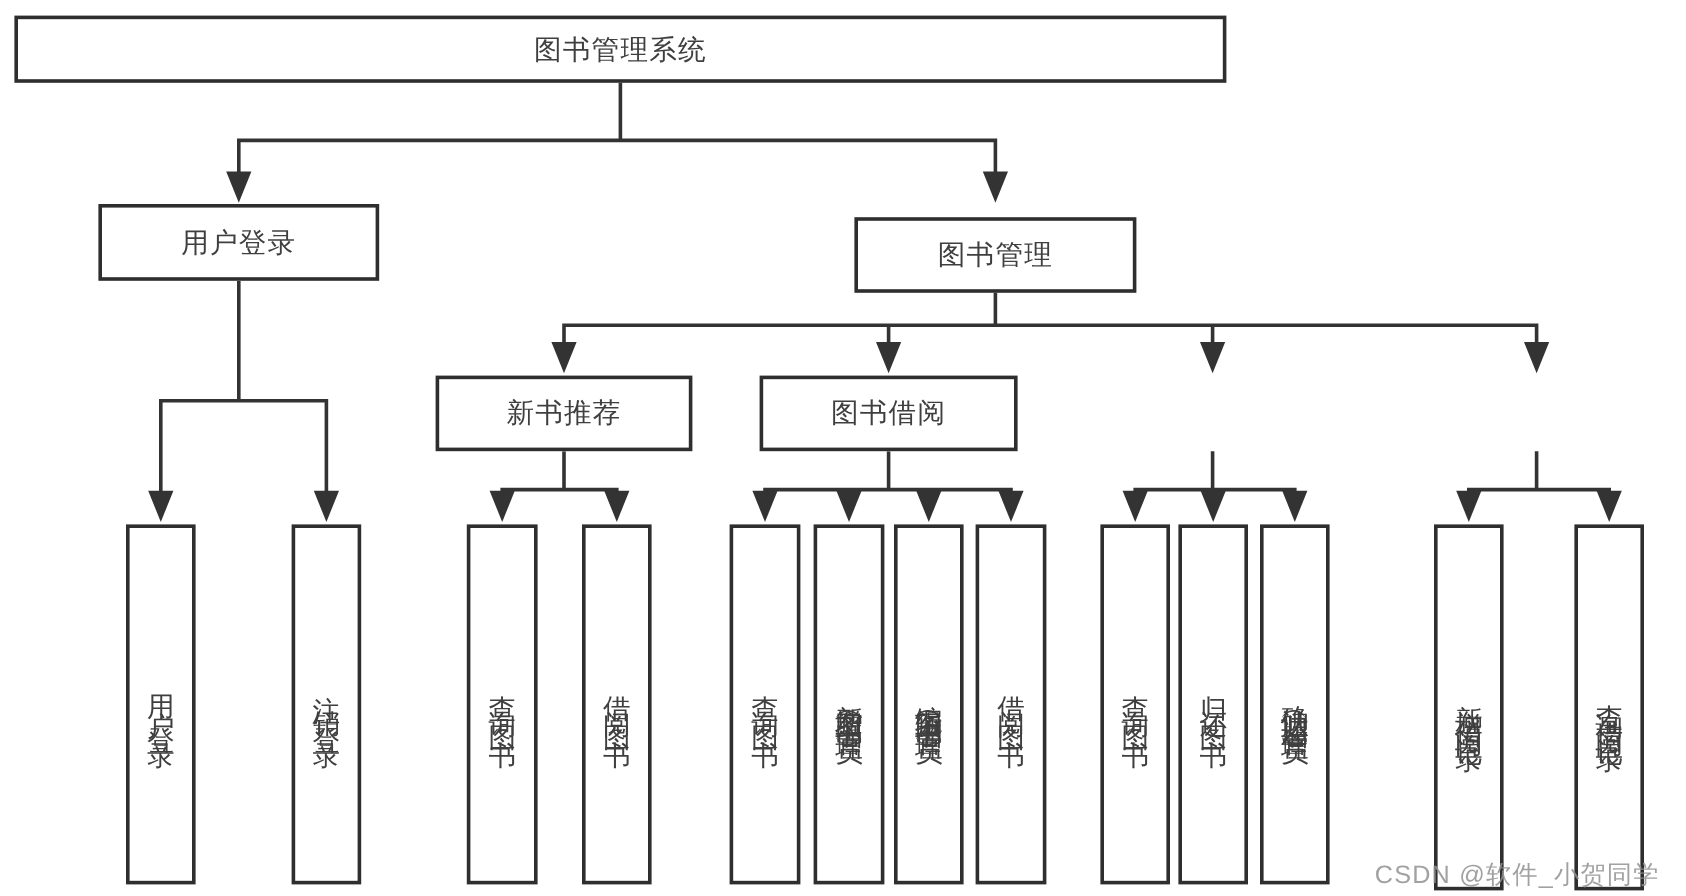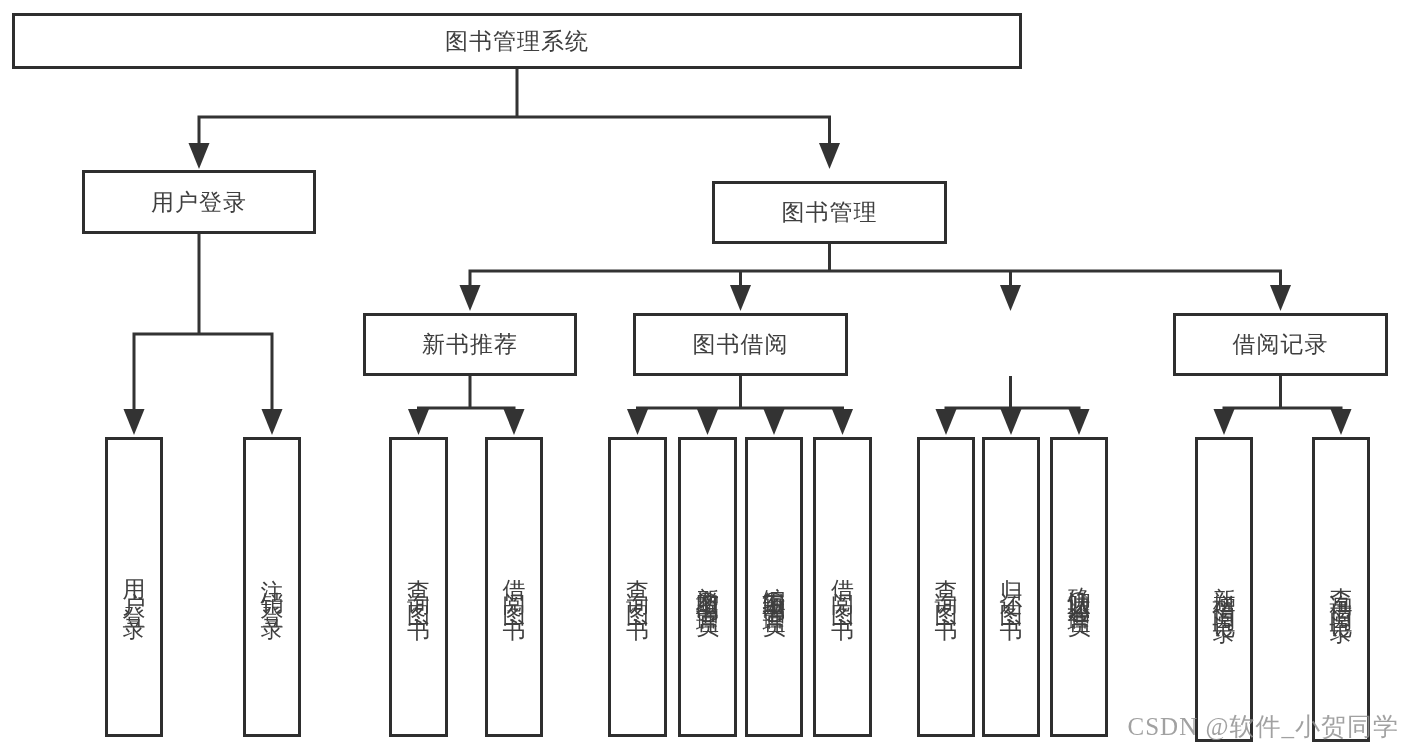--- a/index.html
+++ b/index.html
@@ -42,27 +42,26 @@
     font-size:23px;
     color:#3f3f3f;
     line-height:1;
     white-space:nowrap;
   }
   .sp4 .vlabel{letter-spacing:13px;}
   .sp6 .vlabel{letter-spacing:7px;}
   .sp9 .vlabel{letter-spacing:4px;}
   .watermark{
     position:absolute;
-    right:6px;bottom:3px;
-    font-size:25px;
+    right:22px;bottom:3px;
+    font-size:21px;
     color:rgba(145,145,145,0.85);
     letter-spacing:1px;
     z-index:10;
     white-space:nowrap;
-    font-family:Liberation Serif, serif;
   }
 </style>
 </head>
 <body>
 
 <div class="canvas">
 
   <svg class="connectors" width="1405" height="747" viewBox="0 0 1405 747">
     <g stroke="#333333" stroke-width="3" fill="none">
 
@@ -113,23 +112,20 @@
   <div class="hbox" style="left:712px;top:181px;width:235px;height:63px">
     <span class="hlabel">图书管理</span>
   </div>
 
   <div class="hbox" style="left:633px;top:313px;width:215px;height:63px">
     <span class="hlabel">图书借阅</span>
   </div>
   <div class="hbox" style="left:363px;top:313px;width:214px;height:63px">
     <span class="hlabel">新书推荐</span>
   </div>
-  <div class="hbox" style="left:1173px;top:313px;width:215px;height:63px">
-    <span class="hlabel">借阅记录</span>
-  </div>
 
   <div class="vbox sp4" style="left:105px;width:58px">
     <span class="vlabel">用户登录</span>
   </div>
   <div class="vbox sp4" style="left:243px;width:58px">
     <span class="vlabel">注销登录</span>
   </div>
 
   <div class="vbox sp4" style="left:389px">
     <span class="vlabel">查询图书</span>

